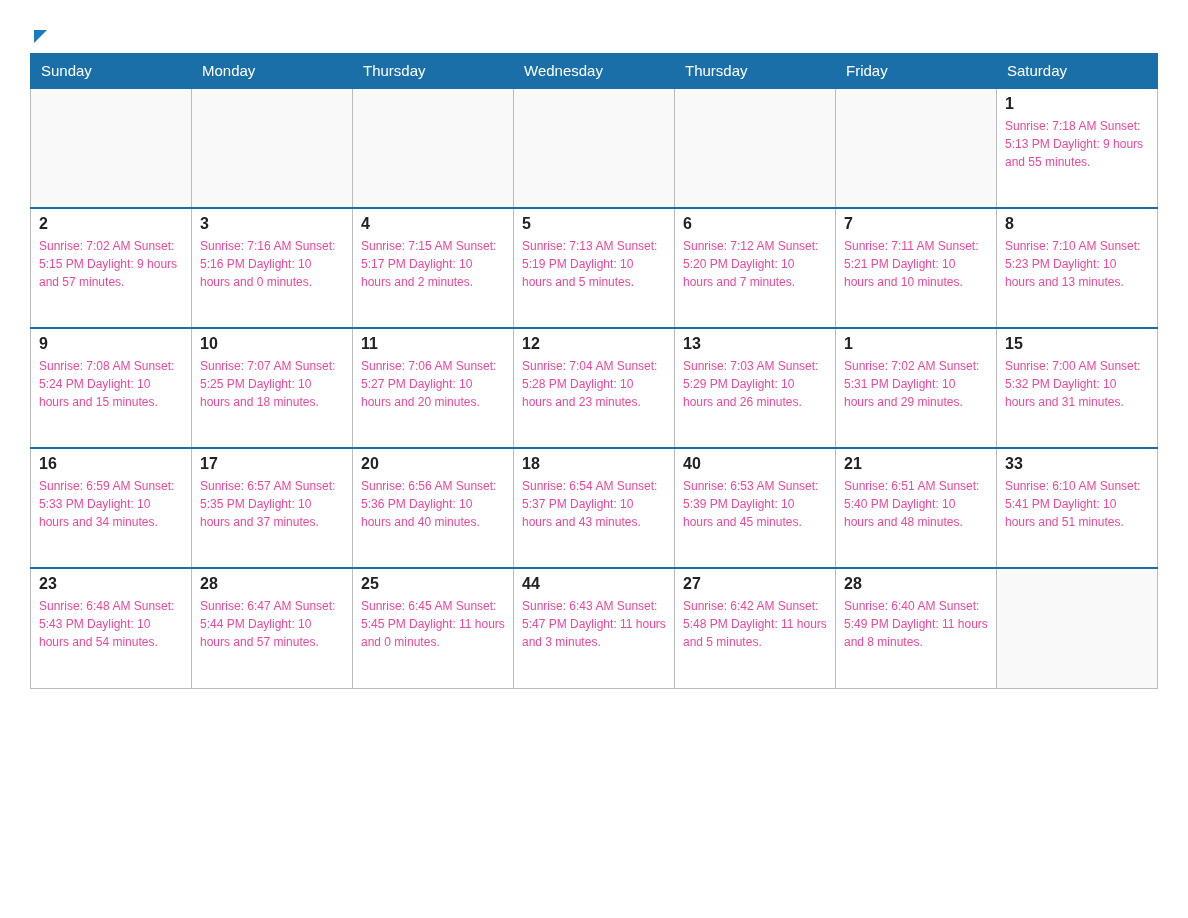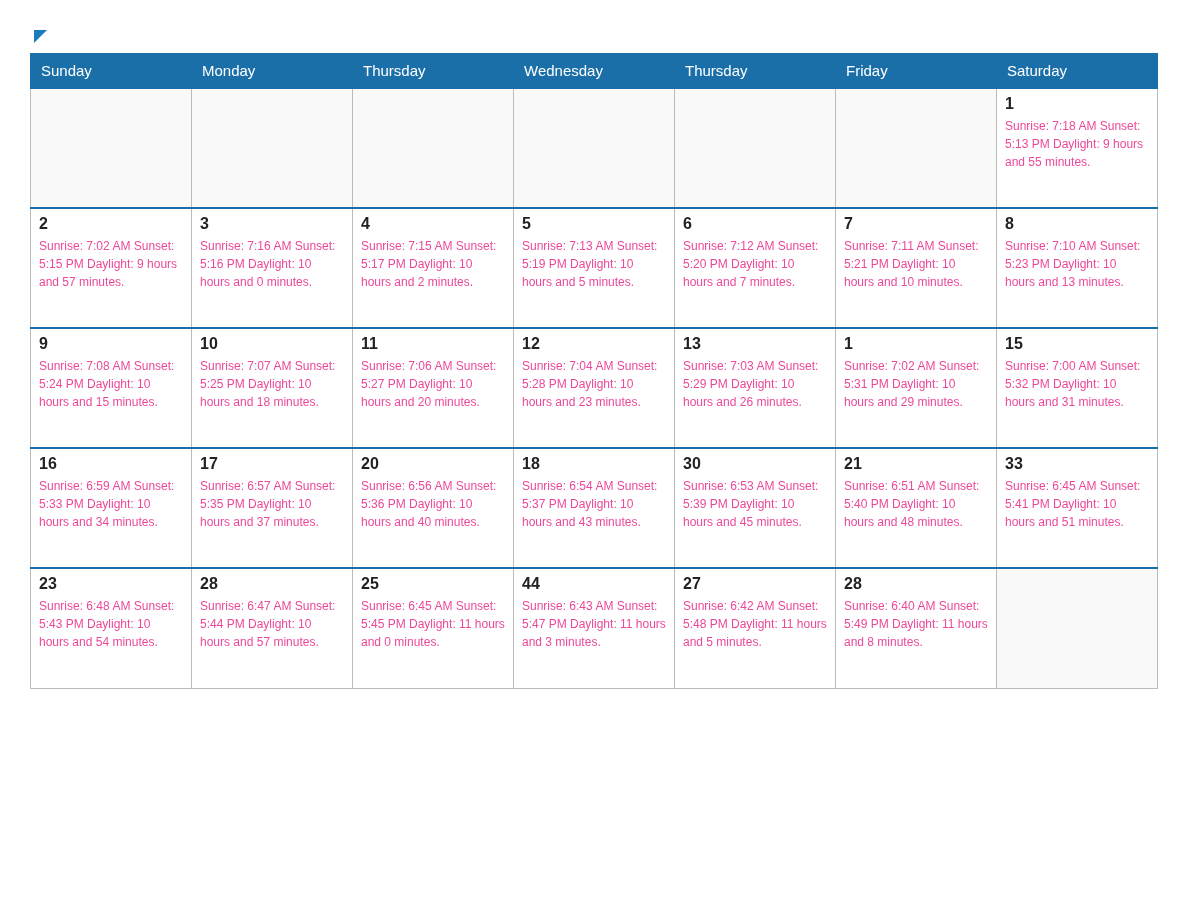--- a/index.html
+++ b/index.html
@@ -242,34 +242,34 @@
 Sunset: 5:36 PM
 Daylight: 10 hours and 40 minutes.</div>
         </td>
         <td>
           <span class="day-number">18</span>
           <div class="day-info">Sunrise: 6:54 AM
 Sunset: 5:37 PM
 Daylight: 10 hours and 43 minutes.</div>
         </td>
         <td>
-          <span class="day-number">30</span>
+          <span class="day-number">40</span>
           <div class="day-info">Sunrise: 6:53 AM
 Sunset: 5:39 PM
 Daylight: 10 hours and 45 minutes.</div>
         </td>
         <td>
           <span class="day-number">21</span>
           <div class="day-info">Sunrise: 6:51 AM
 Sunset: 5:40 PM
 Daylight: 10 hours and 48 minutes.</div>
         </td>
         <td>
           <span class="day-number">33</span>
-          <div class="day-info">Sunrise: 6:45 AM
+          <div class="day-info">Sunrise: 6:10 AM
 Sunset: 5:41 PM
 Daylight: 10 hours and 51 minutes.</div>
         </td>
       </tr>
       <tr class="week-row">
         <td>
           <span class="day-number">23</span>
           <div class="day-info">Sunrise: 6:48 AM
 Sunset: 5:43 PM
 Daylight: 10 hours and 54 minutes.</div>

